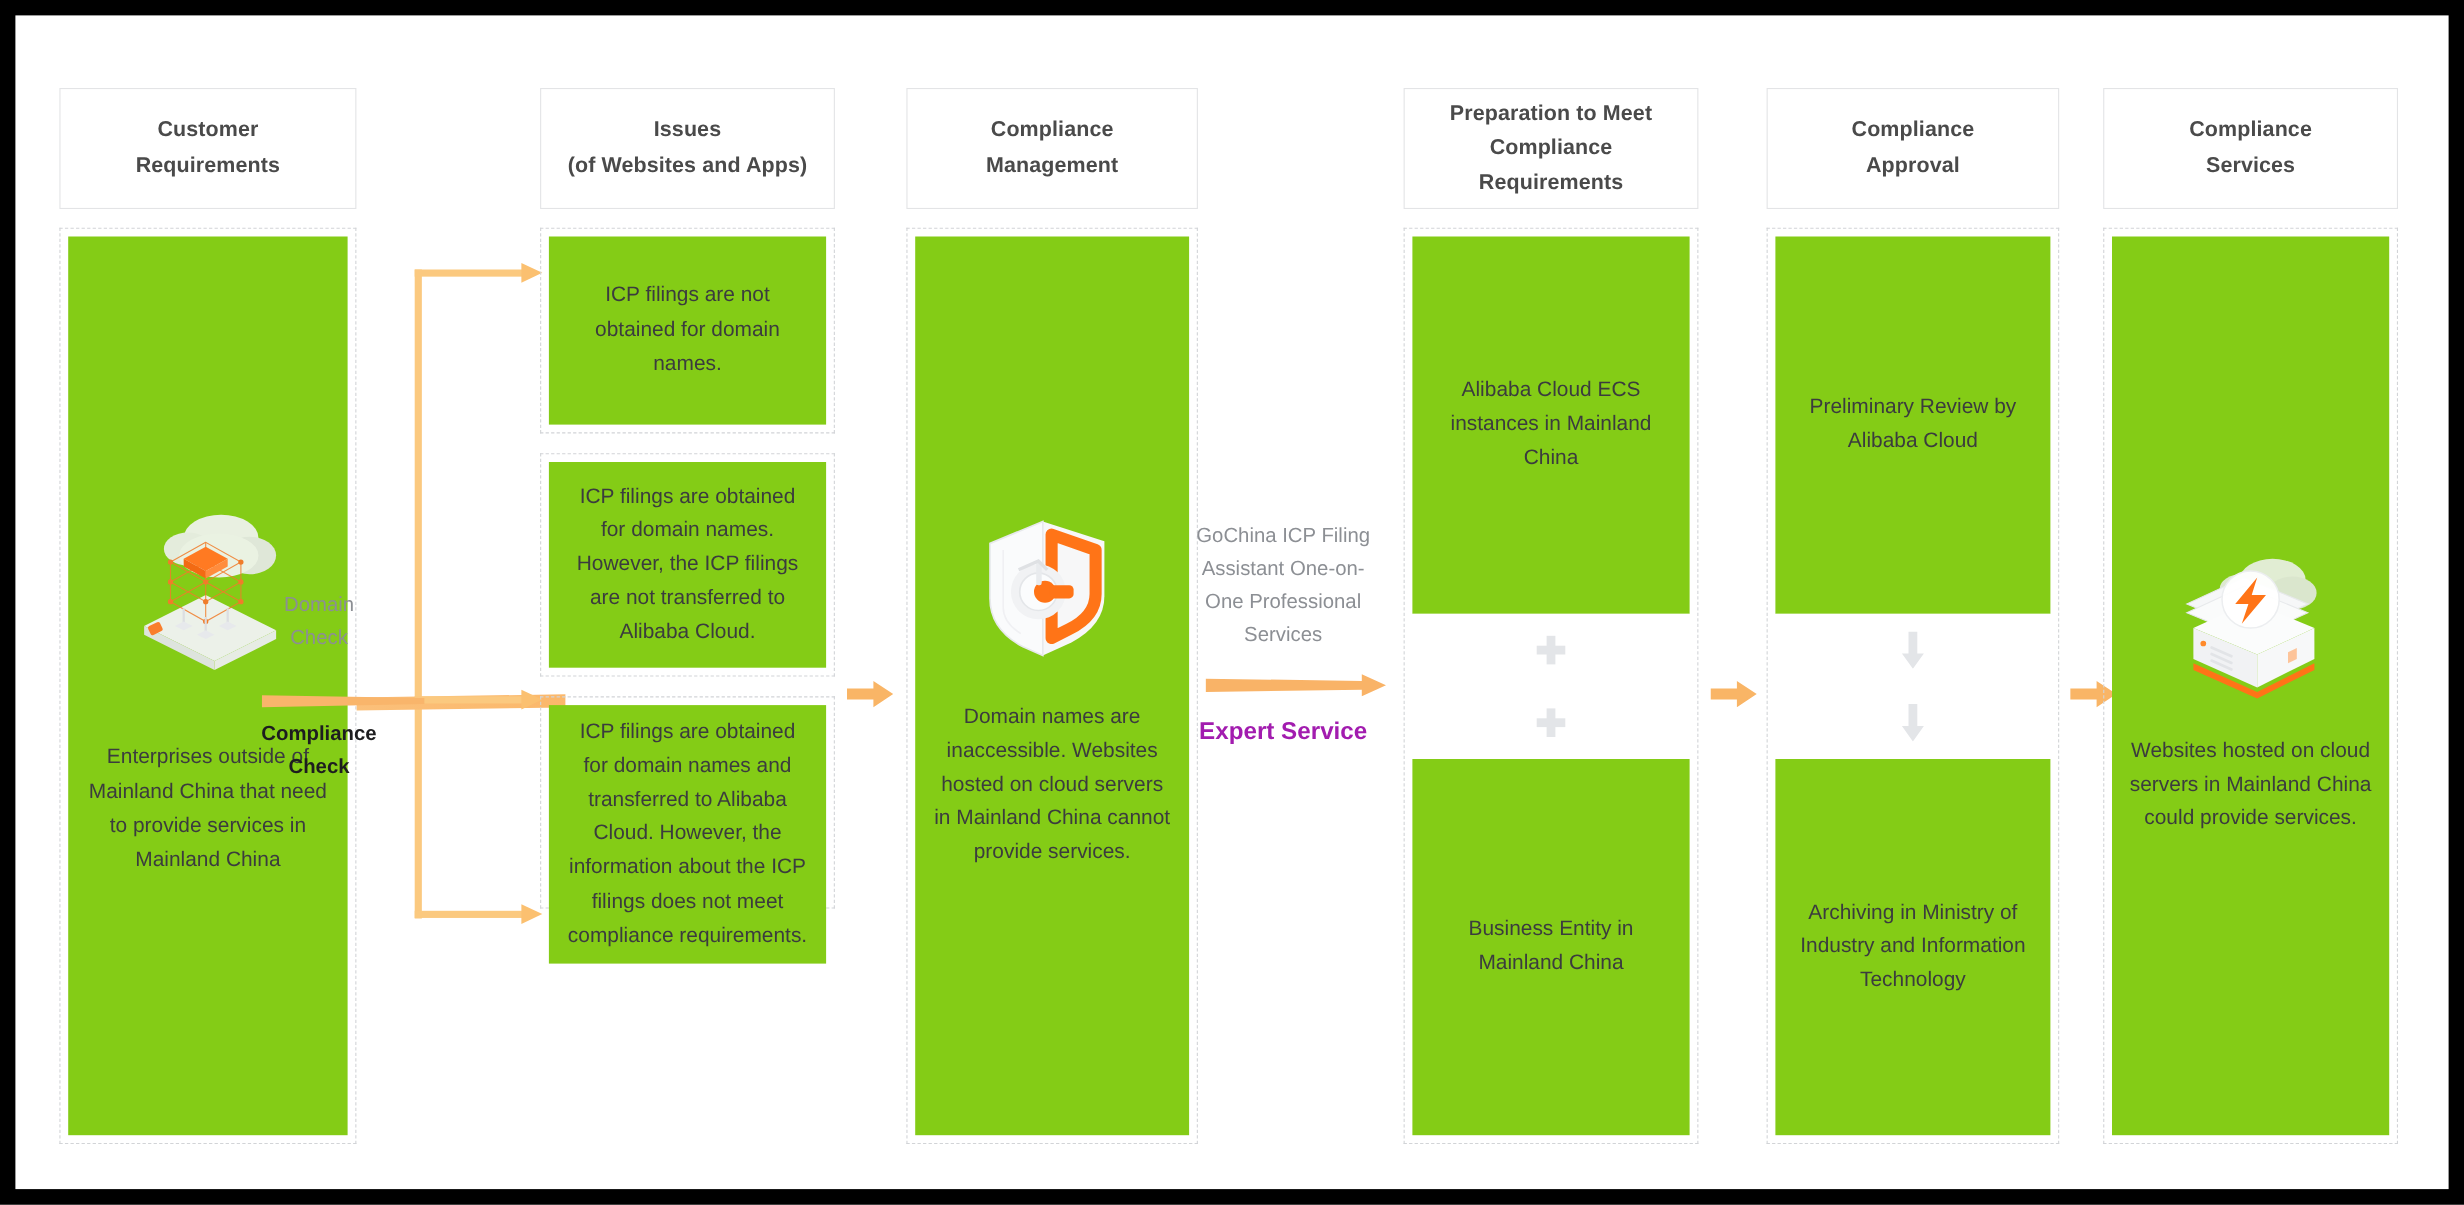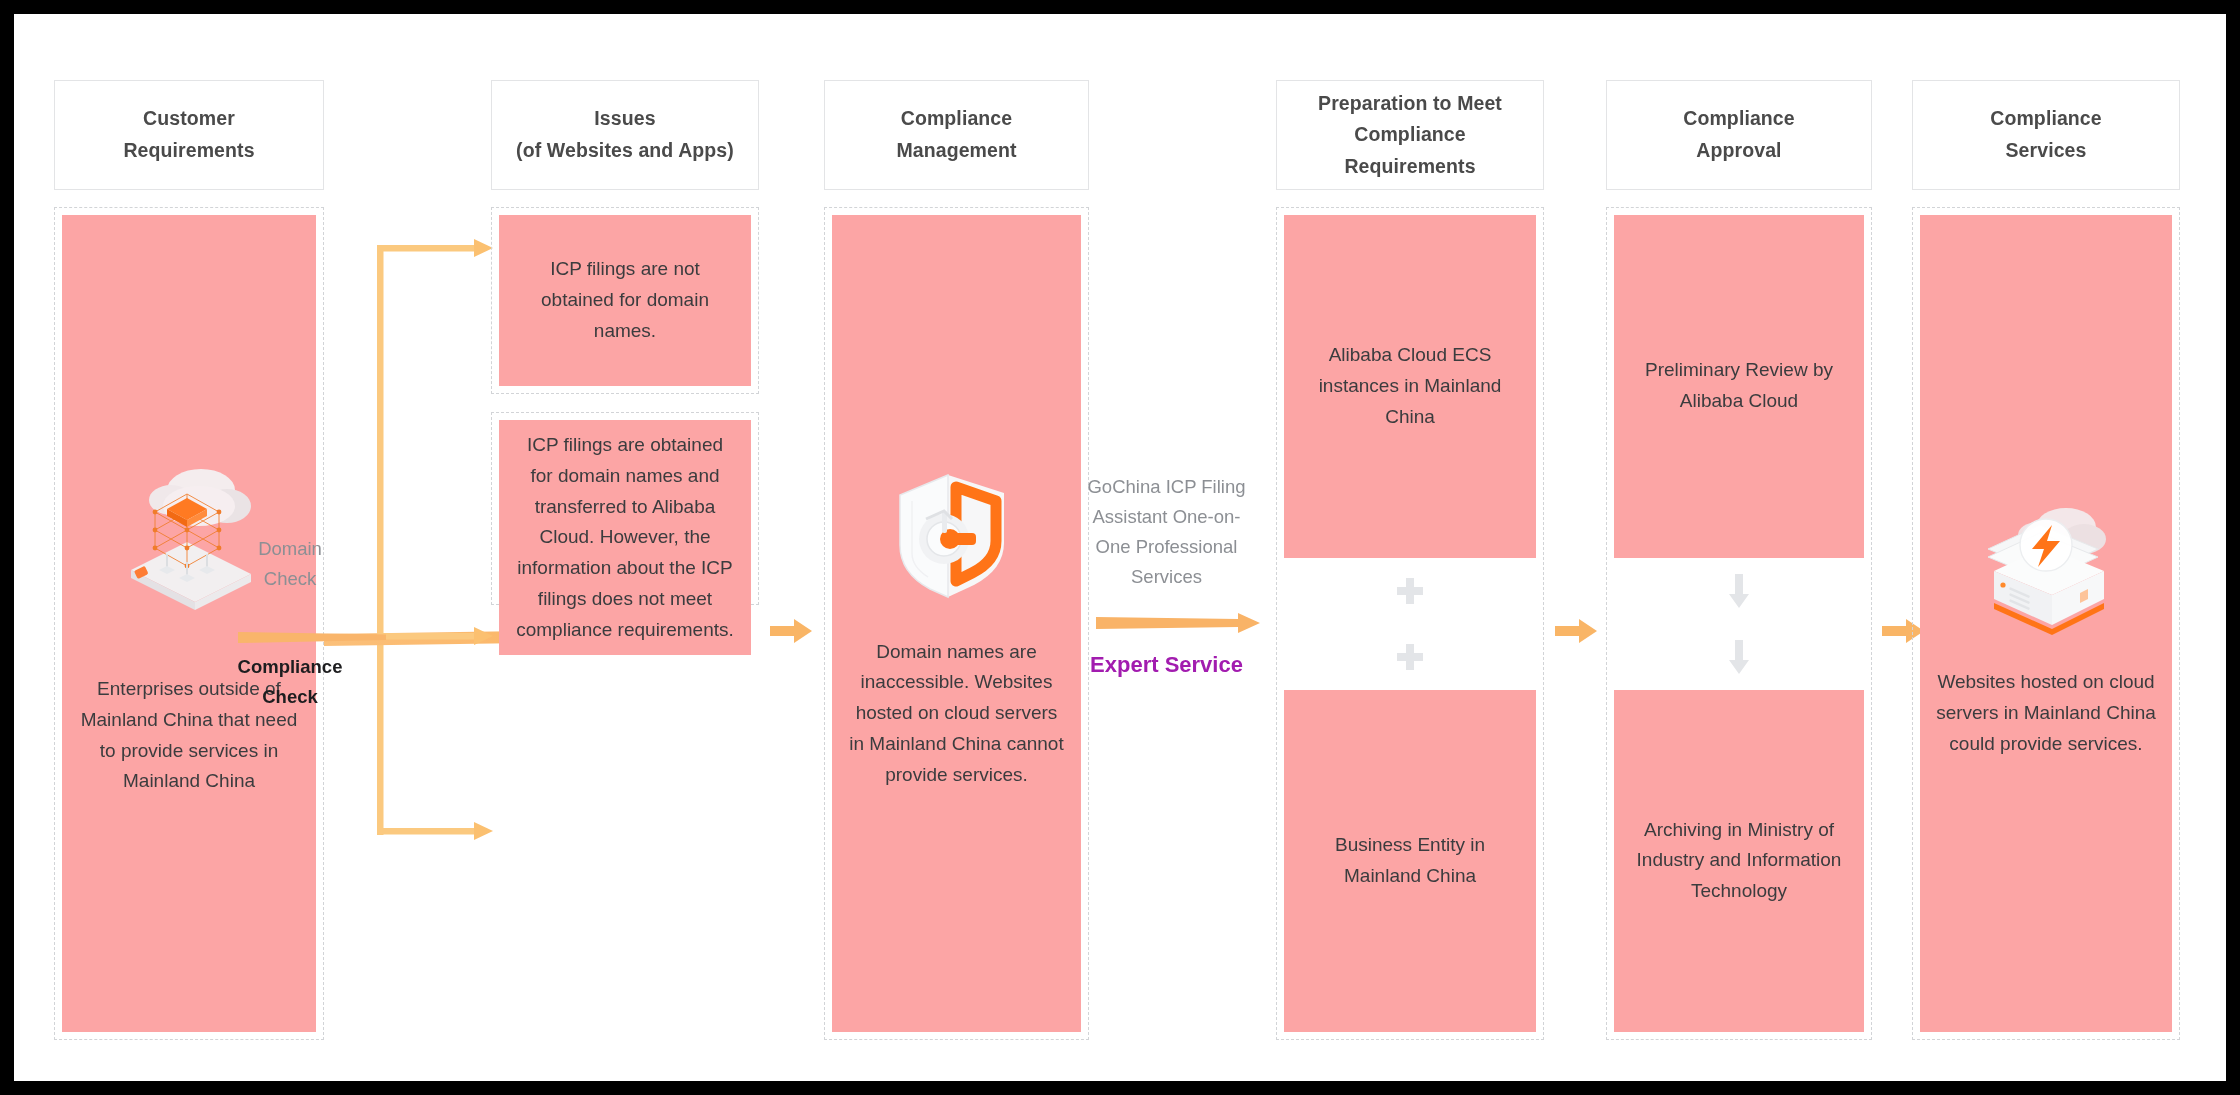--- a/index.html
+++ b/index.html
@@ -45,21 +45,21 @@
     letter-spacing: .1px;
   }
   .col-body {
     margin-top: 17px;
     border: 1.6px dashed #d2d4d7;
     padding: 7px;
     display: flex;
     flex-direction: column;
   }
   .cell {
-    background: #fca5a5;
+    background: #84cc16;
     display: flex;
     flex-direction: column;
     align-items: center;
     justify-content: center;
     text-align: center;
     padding: 10px 16px;
   }
   .cell p {
     font-size: 19px;
     color: #3b3c3e;
@@ -237,20 +237,25 @@
     <div class="col-head">
       <span style="white-space:pre-line">Issues
 (of Websites and Apps)</span>
     </div>
     <div style="margin-top:17px;">
       <div class="col-body" style="margin-top:0; height:187px;">
         <div class="cell" style="flex:1;">
           <p>ICP filings are not obtained for domain names.</p>
         </div>
       </div>
+      <div class="col-body" style="margin-top:18px; height:203px;">
+        <div class="cell" style="flex:1;">
+          <p>ICP filings are obtained for domain names. However, the ICP filings are not transferred to Alibaba Cloud.</p>
+        </div>
+      </div>
       <div class="col-body" style="margin-top:18px; height:193px;">
         <div class="cell" style="flex:1;">
           <p>ICP filings are obtained for domain names and transferred to Alibaba Cloud. However, the information about the ICP filings does not meet compliance requirements.</p>
         </div>
       </div>
     </div>
   </div>
 
   <div class="harrow" style="left:756px; top:602px;">
     <svg width="44" height="30" viewBox="0 0 44 30">

